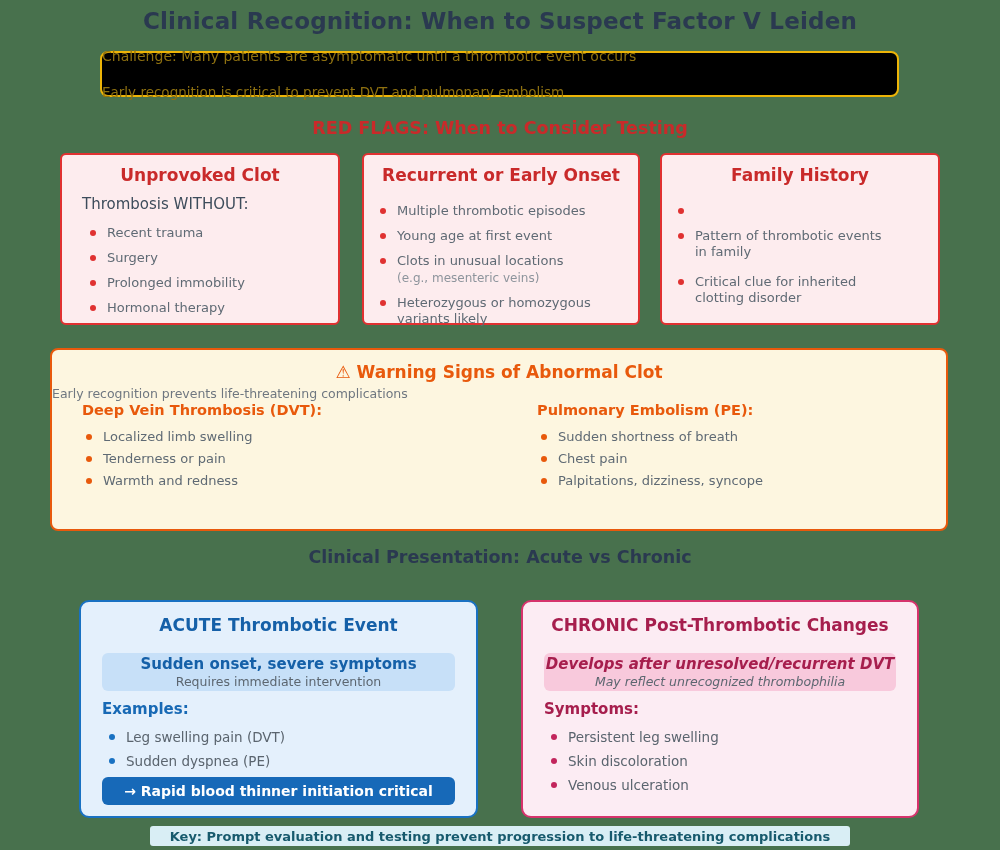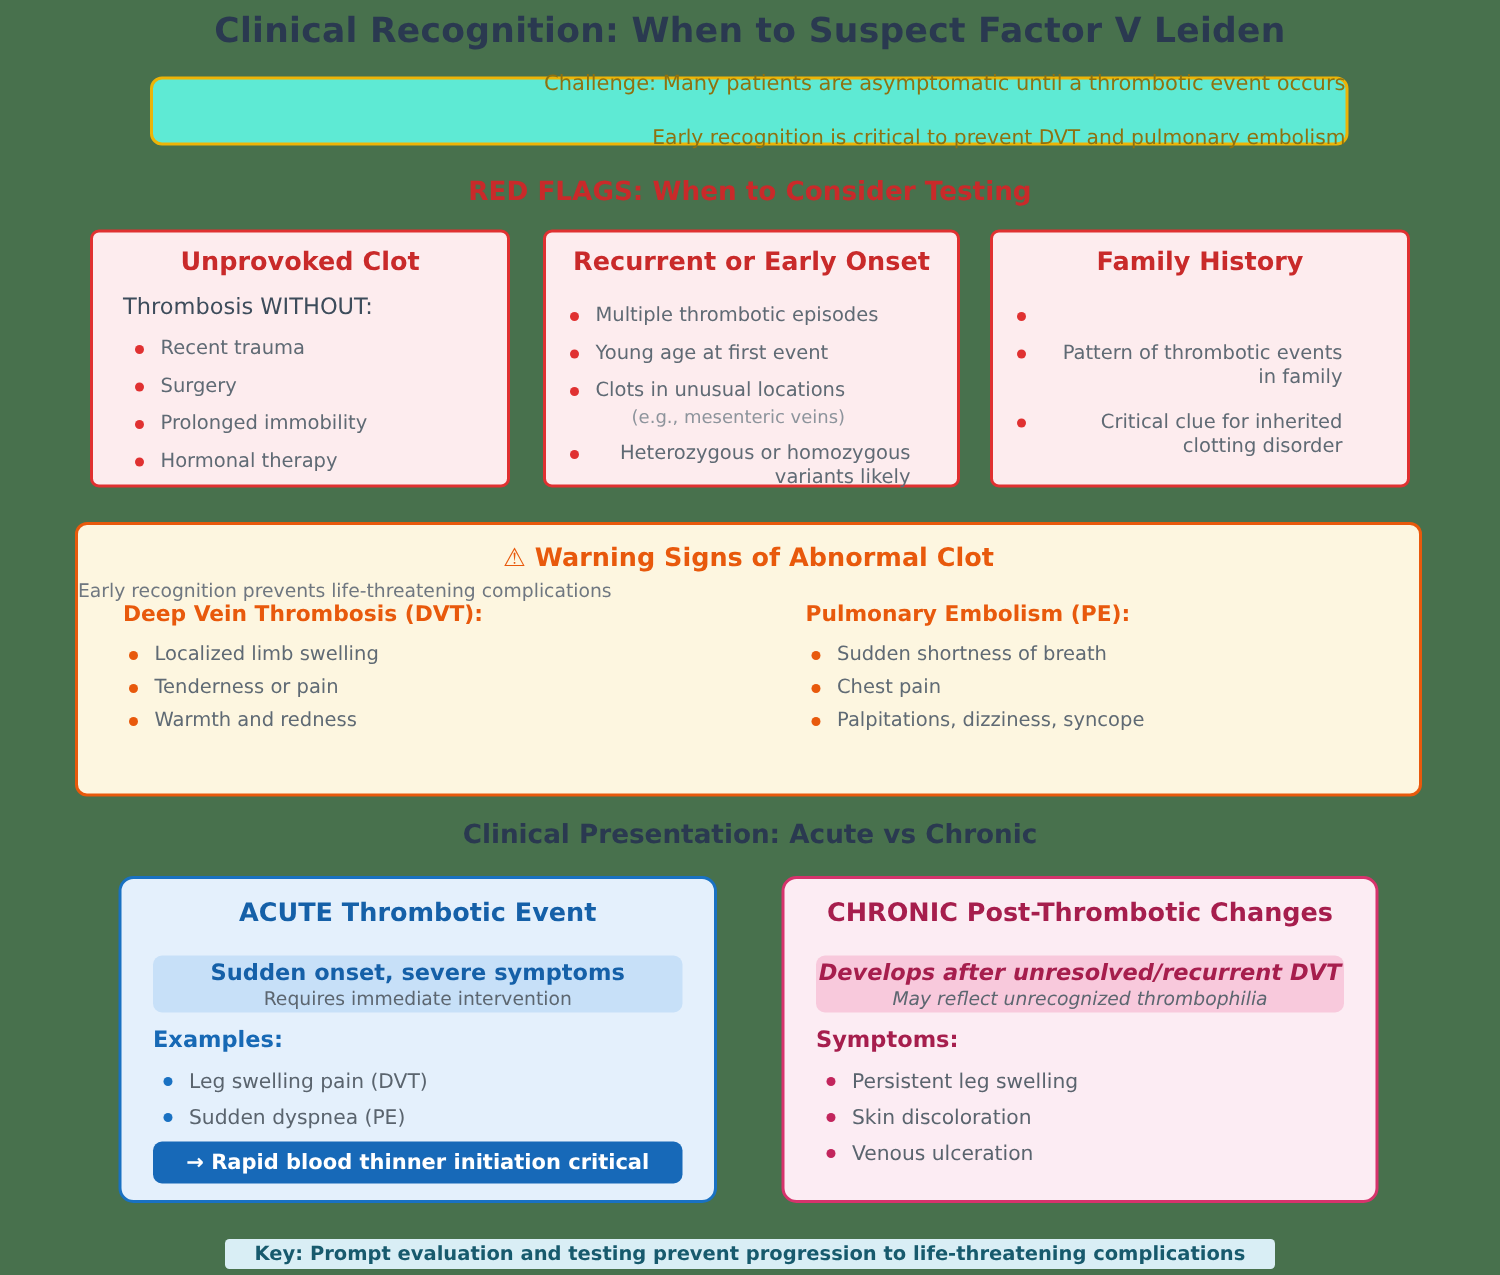--- a/index.html
+++ b/index.html
@@ -13,31 +13,31 @@
 
   
   .page-title{top:8px;left:0;width:1000px;text-align:center;
     font-size:23px;font-weight:bold;color:#2a3950;letter-spacing:.2px;}
   .section-h{left:0;width:1000px;text-align:center;font-size:17.5px;font-weight:bold;}
   .redflags-h{top:118px;color:#c92a2a;}
   .pres-h{top:547px;color:#2a3950;}
 
   
   .challenge{left:100px;top:51px;width:799px;height:46px;
-    background:#5eead4;border:2px solid #edb407;border-radius:8px;
-    display:flex;flex-direction:column;justify-content:center;align-items:flex-end;gap:20px;}
+    background:#000000;border:2px solid #edb407;border-radius:8px;
+    display:flex;flex-direction:column;justify-content:center;align-items:flex-start;gap:20px;}
   .challenge .l1{font-size:14px;color:#8f7110;}
   .challenge .l2{font-size:13.5px;color:#8f7110;}
 
   
   .card-red{top:153px;height:172px;background:#fdecee;
     border:2px solid #e03131;border-radius:6px;}
   .card-red h3{margin:10px 0 0 0;text-align:center;font-size:17px;color:#c92a2a;}
   .card-red .intro{margin:10px 0 0 20px;font-size:15px;color:#3d4c5b;}
-  ul.bullets{list-style:none;margin:0;padding:0;text-align:right;}
+  ul.bullets{list-style:none;margin:0;padding:0;}
   ul.bullets li{display:flex;align-items:flex-start;margin-bottom:9px;}
   .dot{width:6px;height:6px;border-radius:50%;flex:0 0 6px;margin-top:5px;}
   .dot-red{background:#e03131;}
   .dot-orange{background:#e8590c;}
   .dot-blue{background:#1971c2;}
   .dot-pink{background:#c2255c;}
   .btxt{font-size:13px;color:#5f6a74;margin-left:11px;line-height:16px;}
   .bnote{font-size:12px;color:#8d949c;margin-top:2px;line-height:15px;}
   .card-red.c1{left:60px;width:280px;}
   .card-red.c2{left:362px;width:278px;}
@@ -55,21 +55,21 @@
   .warning .w-title{margin-top:12px;text-align:center;font-size:17px;font-weight:bold;color:#e8590c;}
   .warning .w-sub{margin-top:4px;text-align:left;font-size:12.5px;color:#6f7780;}
   .wcol{position:absolute;top:52px;}
   .wcol .col-h{font-size:14.5px;font-weight:bold;color:#e8590c;}
   .wcol ul.bullets{margin:11px 0 0 4px;}
   .wcol ul.bullets li{margin-bottom:6px;}
   .col-dvt{left:30px;width:430px;}
   .col-pe{left:485px;width:390px;}
 
   
-  .bigcard{top:584px;height:218px;border-radius:10px;}
+  .bigcard{top:600px;height:218px;border-radius:10px;}
   .acute{left:79px;width:399px;background:#e4f0fc;border:2.5px solid #1971c2;}
   .chronic{left:521px;width:398px;background:#fcecf3;border:2.5px solid #d6336c;}
   .bigcard .bc-title{margin-top:13px;text-align:center;font-size:17px;font-weight:bold;}
   .acute .bc-title{color:#1560a8;}
   .chronic .bc-title{color:#a61e4d;}
   .band{position:absolute;left:21px;right:21px;top:51px;height:38px;border-radius:6px;
     display:flex;flex-direction:column;justify-content:center;align-items:center;gap:1px;}
   .acute .band{background:#c7e0f8;}
   .chronic .band{background:#f8c9dc;font-style:italic;}
   .band .band-t{font-size:15px;font-weight:bold;}

